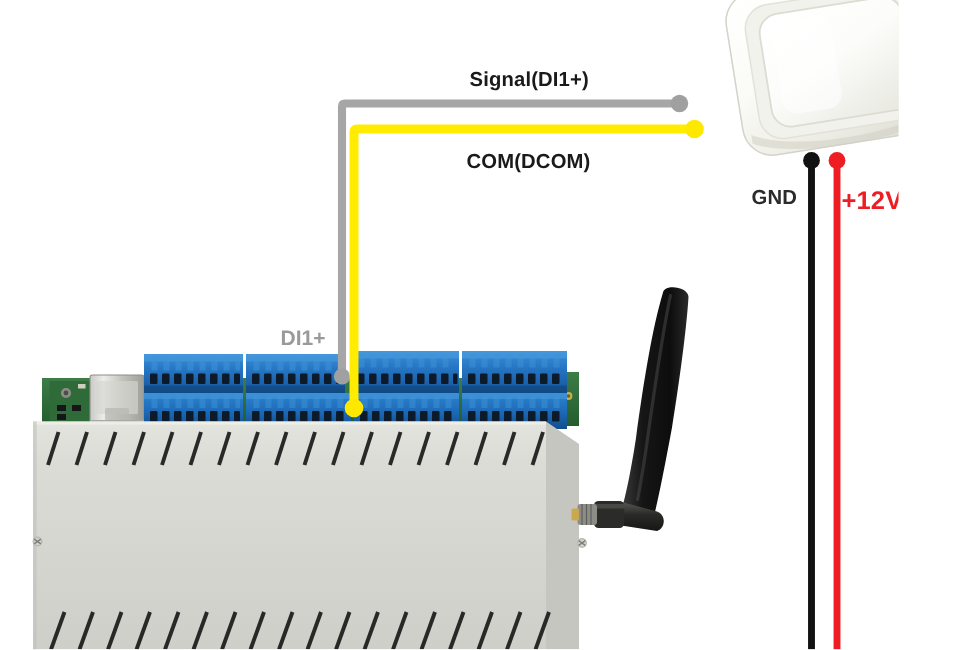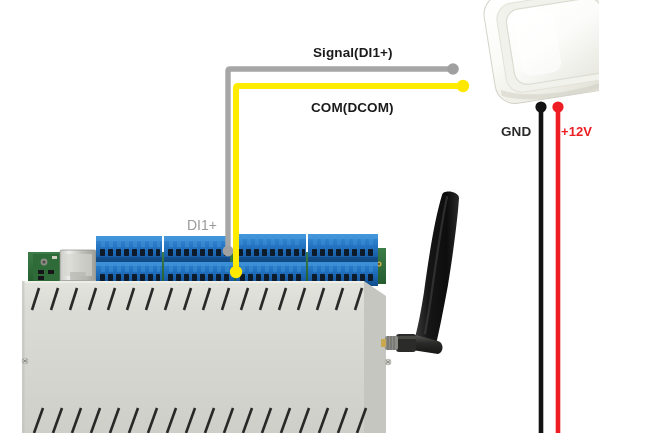--- a/index.html
+++ b/index.html
@@ -32,28 +32,28 @@
   .label-signal { left: 313px; top: 45px; }
   .label-com    { left: 311px; top: 100px; }
   .label-gnd {
     left: 501px; top: 124px;
     color: #2b2b2b;
     font-size: 13.5px;
   }
   .label-12v {
     left: 561px; top: 124px;
     color: #ee1d24;
-    font-size: 13px;
+    font-size: 17px;
   }
 
   
   .board-label {
     position: absolute;
     font-family: "Liberation Sans", sans-serif;
-    font-weight: 400;
+    font-weight: 700;
     white-space: nowrap;
   }
   .label-di1 {
     left: 187px; top: 217px;
     font-size: 14px;
     color: #9a9a9a;
   }
   .label-dcom {
     left: 182px; top: 258px;
     font-size: 15px;

